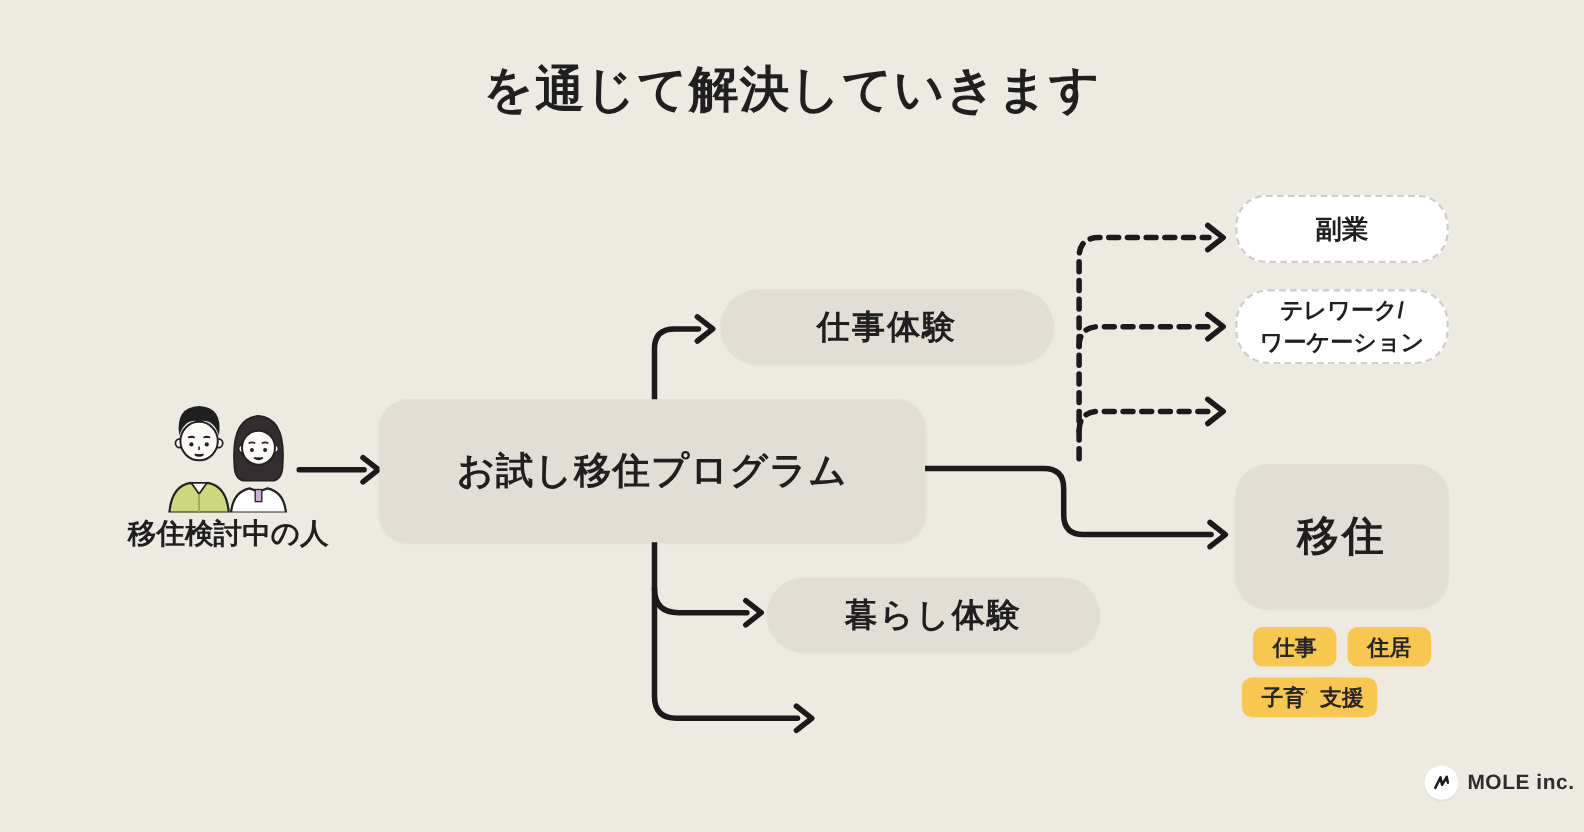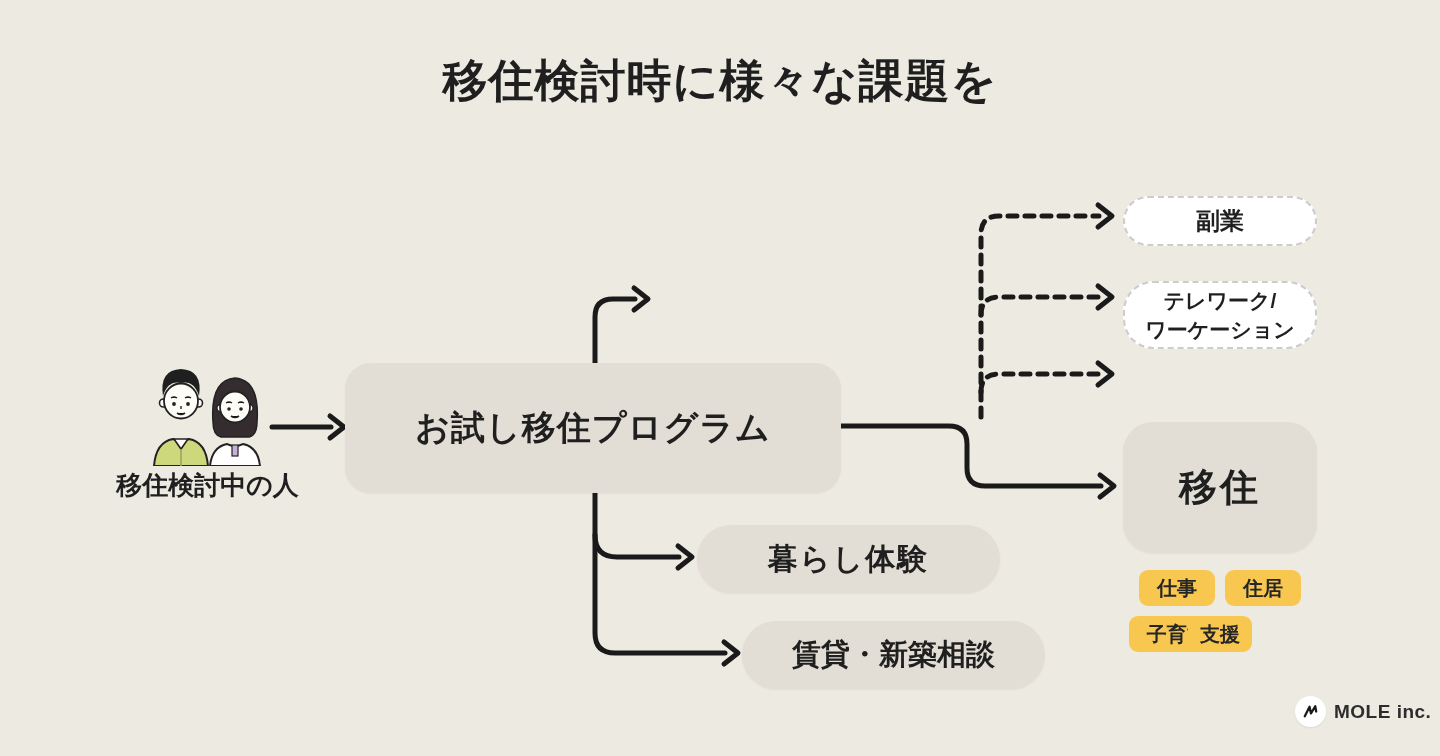--- a/index.html
+++ b/index.html
@@ -14,22 +14,22 @@
   .title{position:absolute;left:0;top:52px;width:100%;text-align:center;
     font-size:45px;font-weight:800;color:var(--text);line-height:1.27;letter-spacing:1px;}
   .node{position:absolute;display:flex;align-items:center;justify-content:center;
     background:var(--box-fill);color:var(--text);font-weight:800;text-align:center;
     box-shadow:0 1px 2px rgba(0,0,0,0.05);}
   .node.white{background:#ffffff;border:2px dashed var(--dash-border);box-shadow:none;font-weight:700;}
   .program-box{left:345px;top:363px;width:496px;height:130px;border-radius:26px;font-size:34px;letter-spacing:1px;}
   .work-box{left:655px;top:263px;width:303px;height:68px;border-radius:34px;font-size:30px;letter-spacing:2px;}
   .living-box{left:697px;top:525px;width:303px;height:68px;border-radius:34px;font-size:30px;letter-spacing:2px;}
   .rental-box{left:742px;top:621px;width:303px;height:68px;border-radius:34px;font-size:29px;}
-  .outcome-1{left:1123px;top:196px;width:194px;height:50px;border-radius:28px;font-size:24px;}
-  .outcome-2{left:1123px;top:263px;width:194px;height:68px;border-radius:30px;font-size:21px;line-height:1.4;margin-top:18px;}
+  .outcome-1{left:1123px;top:177px;width:194px;height:62px;border-radius:28px;font-size:24px;}
+  .outcome-2{left:1123px;top:263px;width:194px;height:68px;border-radius:30px;font-size:21px;line-height:1.4;}
   .outcome-3{left:1123px;top:344px;width:194px;height:60px;border-radius:28px;font-size:24px;}
   .migration-box{left:1123px;top:422px;width:194px;height:131px;border-radius:30px;font-size:38px;letter-spacing:3px;}
   .tag{position:absolute;display:flex;align-items:center;justify-content:center;height:36px;
     background:var(--accent-yellow);border-radius:9px;font-size:20px;font-weight:800;color:#262626;}
   .tag-1{left:1139px;top:570px;width:76px;}
   .tag-2{left:1225px;top:570px;width:76px;}
   .tag-3{left:1129px;top:616px;width:96px;}
   .tag-4{left:1188px;top:616px;width:64px;}
   .tag-5{left:1152px;top:663px;width:132px;}
   .persona-label{position:absolute;left:90px;top:468px;width:235px;text-align:center;
@@ -66,21 +66,21 @@
     <path d="M1098 205 L1112 216 L1098 227"></path>
 
     <path stroke-dasharray="9 8" d="M981 315 Q981 297 999 297 H1099"></path>
     <path d="M1098 286 L1112 297 L1098 308"></path>
 
     <path stroke-dasharray="9 8" d="M981 392 Q981 374 999 374 H1099"></path>
     <path d="M1098 363 L1112 374 L1098 385"></path>
   </svg>
 
   <div class="title">
-    <div>移住検討時に様々な課題を</div>
+    <div>を通じて解決していきます</div>
   </div>
 
   <svg class="people" viewBox="0 0 134 104">
 
     <g>
       <path d="M12 104 Q14 80 31 77 L39 80 L47 77 Q64 80 66 104 Z" fill="#ccd87b" stroke="#222" stroke-width="2"></path>
       <path d="M32 77 L39 87 L46 77 Z" fill="#fdfcf6" stroke="#222" stroke-width="1.6"></path>
       <path d="M39 87 V104" stroke="#9aa85a" stroke-width="1.6"></path>
       <circle cx="21.5" cy="41" r="4" fill="#fefcf7" stroke="#222" stroke-width="1.6"></circle>
       <circle cx="56.5" cy="41" r="4" fill="#fefcf7" stroke="#222" stroke-width="1.6"></circle>
@@ -106,28 +106,28 @@
       <path d="M84 41 Q87 39 90 41 M96 41 Q99 39 102 41" stroke="#222" stroke-width="1.4"></path>
       <path d="M89 54 Q93 57 97 54" stroke="#222" stroke-width="1.6"></path>
     </g>
   </svg>
   <div class="persona-label">移住検討中の人</div>
 
   <div class="node program-box">
     <span>お試し移住プログラム</span>
   </div>
 
+  <div class="node work-box">
+    <span>仕事体験</span>
+  </div>
 
   <div class="node living-box">
     <span>暮らし体験</span>
   </div>
 
-  <div class="node rental-box">
-    <span>賃貸・新築相談</span>
-  </div>
 
   <div class="node white outcome-1">
     <span>副業</span>
   </div>
 
   <div class="node white outcome-2">
     <span>
       <span>テレワーク/</span><br>
       <span>ワーケーション</span>
     </span>

